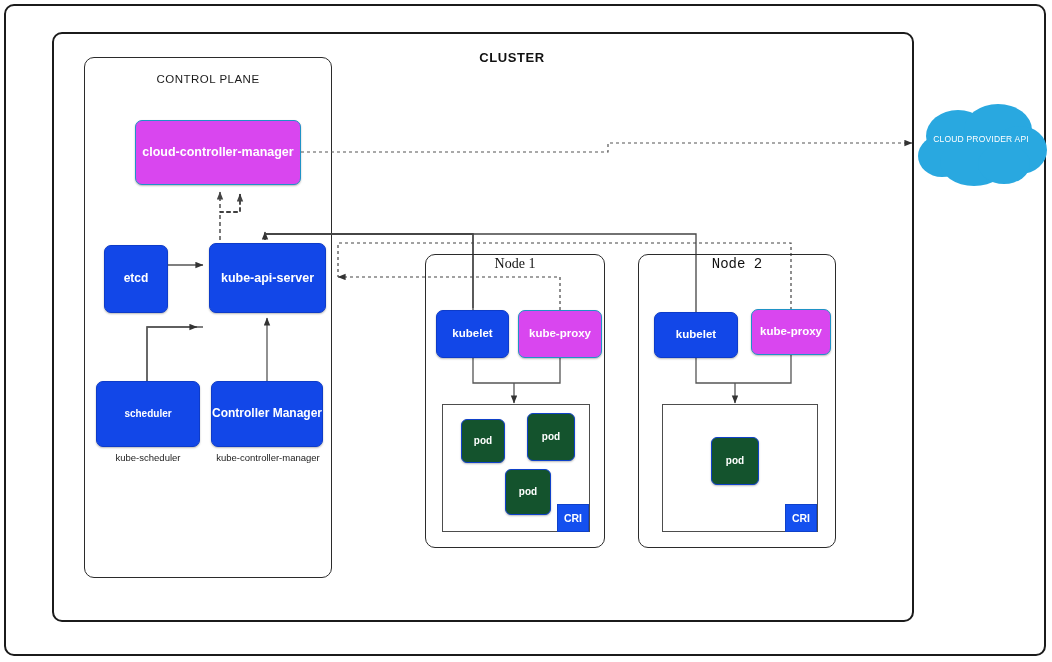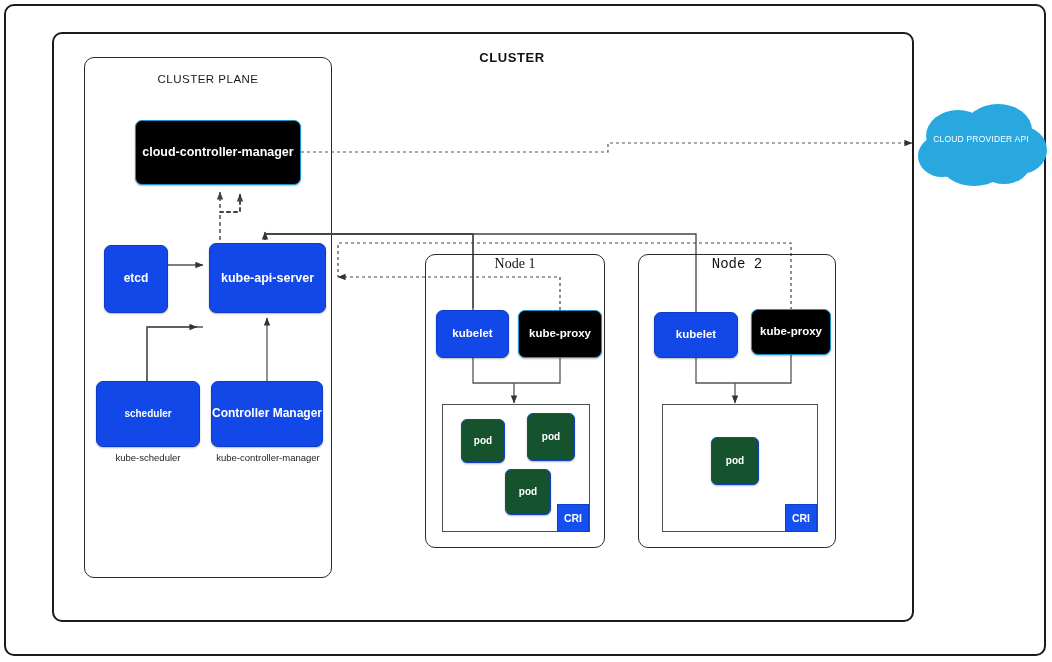--- a/index.html
+++ b/index.html
@@ -55,21 +55,21 @@
 
   
   .node-box {
     border-radius: 7px;
     display: flex; align-items: center; justify-content: center;
     color: #ffffff; font-weight: bold;
     text-align: center; line-height: 1.15;
     box-shadow: 0 1px 2px rgba(0,0,0,0.28);
   }
   .c-dark  { background: #1247e8; border: 1px solid #0d3bc9; }
-  .c-light { background: #000000; border: 1px solid #1f93c6; }
+  .c-light { background: #d946ef; border: 1px solid #1f93c6; }
   .c-pod   { background: #14532d; border: 1px solid #0f41c9; }
 
   .ccm    { font-size: 12.5px; }
   .kapi   { font-size: 12.5px; }
   .etcd   { font-size: 12px; }
   .sched  { font-size: 10px; }
   .cmgr   { font-size: 12px; }
   .kblt   { font-size: 11.5px; }
   .kprx   { font-size: 11.5px; }
   .pod    { font-size: 10px; border-radius: 6px; }
@@ -100,21 +100,21 @@
 <body>
 
 <div id="stage">
 
   <div class="abs frame" style="left:4px; top:4px; width:1042px; height:652px;"></div>
 
   <div class="abs frame" style="left:52px; top:32px; width:862px; height:590px;"></div>
   <div class="abs title-cluster" style="left:412px; top:50px; width:200px;">CLUSTER</div>
 
   <div class="abs frame-thin" style="left:84px; top:57px; width:248px; height:521px;"></div>
-  <div class="abs title-plane" style="left:118px; top:73px; width:180px;">CLUSTER PLANE</div>
+  <div class="abs title-plane" style="left:118px; top:73px; width:180px;">CONTROL PLANE</div>
 
   <svg class="edges" viewBox="0 0 1052 662">
     <defs>
       <marker id="arw" markerWidth="9" markerHeight="9" refX="7.6" refY="3.2" orient="auto" markerUnits="userSpaceOnUse">
         <path d="M0,0 L8,3.2 L0,6.4 z" fill="#333"></path>
       </marker>
       <marker id="arwd" markerWidth="9" markerHeight="9" refX="7.6" refY="3.2" orient="auto" markerUnits="userSpaceOnUse">
         <path d="M0,0 L8,3.2 L0,6.4 z" fill="#444"></path>
       </marker>
     </defs>

